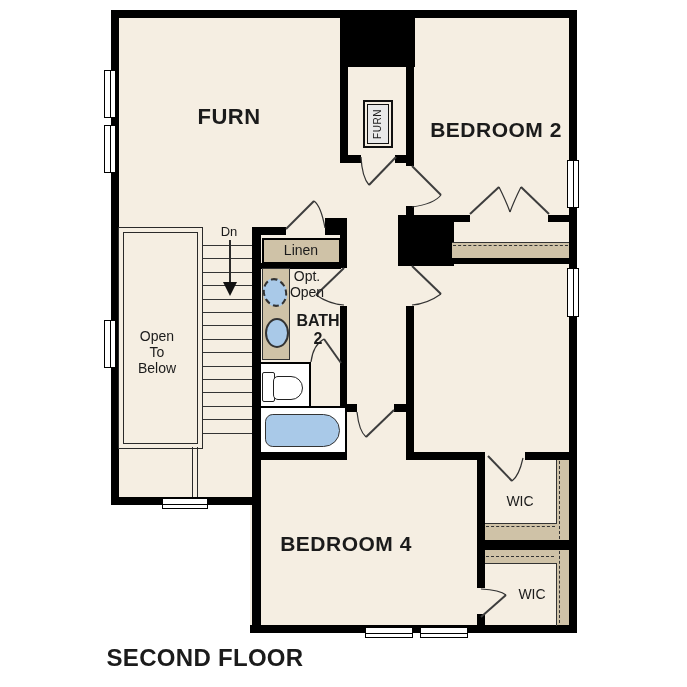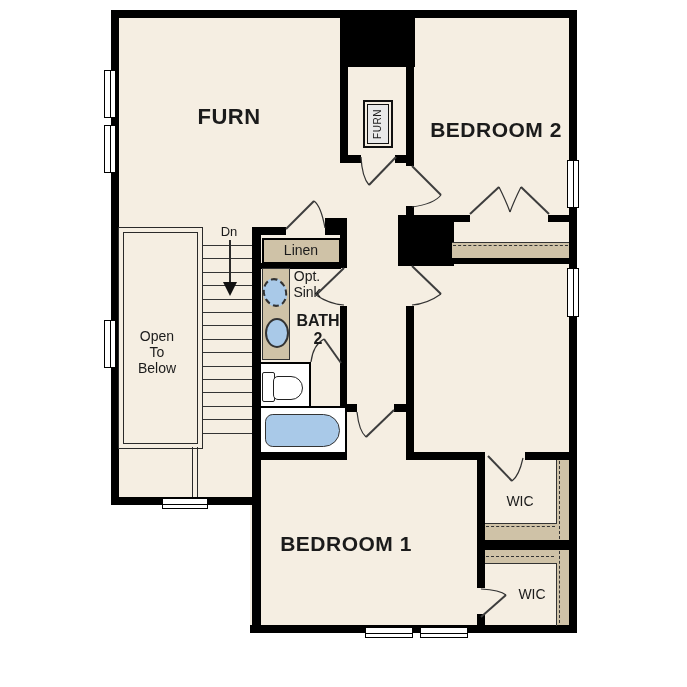--- a/index.html
+++ b/index.html
@@ -185,27 +185,28 @@
     <g>
       <path class="leaf" d="M470,214 L499,187"></path>
         <path class="leaf" d="M549,214 L521,187"></path>
       <path class="arc" d="M499,187 Q506,201 510,212"></path>
         <path class="arc" d="M521,187 Q514,201 510,212"></path>
     </g>
   </svg>
 
   <div class="lbl room" style="left:229px;top:117px;font-size:22px;">FURN</div>
   <div class="lbl room" style="left:496px;top:130px;">BEDROOM 2</div>
-  <div class="lbl room" style="left:346px;top:544px;">BEDROOM 1</div>
+  <div class="lbl room" style="left:346px;top:544px;">BEDROOM 4</div>
   <div class="lbl" style="left:318px;top:330px;font-weight:bold;font-size:16px;">BATH
 2</div>
   <div class="lbl small" style="left:301px;top:251px;">Linen</div>
   <div class="lbl small" style="left:307px;top:285px;">Opt.
-Sink</div>
+Open</div>
   <div class="lbl small" style="left:520px;top:502px;">WIC</div>
   <div class="lbl small" style="left:532px;top:595px;">WIC</div>
   <div class="lbl small" style="left:157px;top:353px;">Open
 To
 Below</div>
   <div class="lbl" style="left:229px;top:232px;font-size:13px;">Dn</div>
   <div class="lbl" style="left:378px;top:124px;font-size:10px;letter-spacing:.5px;transform:translate(-50%,-50%) rotate(-90deg);">FURN</div>
+  <div class="lbl title" style="left:205px;top:658px;">SECOND FLOOR</div>
 
 </div>
 
 </body></html>

